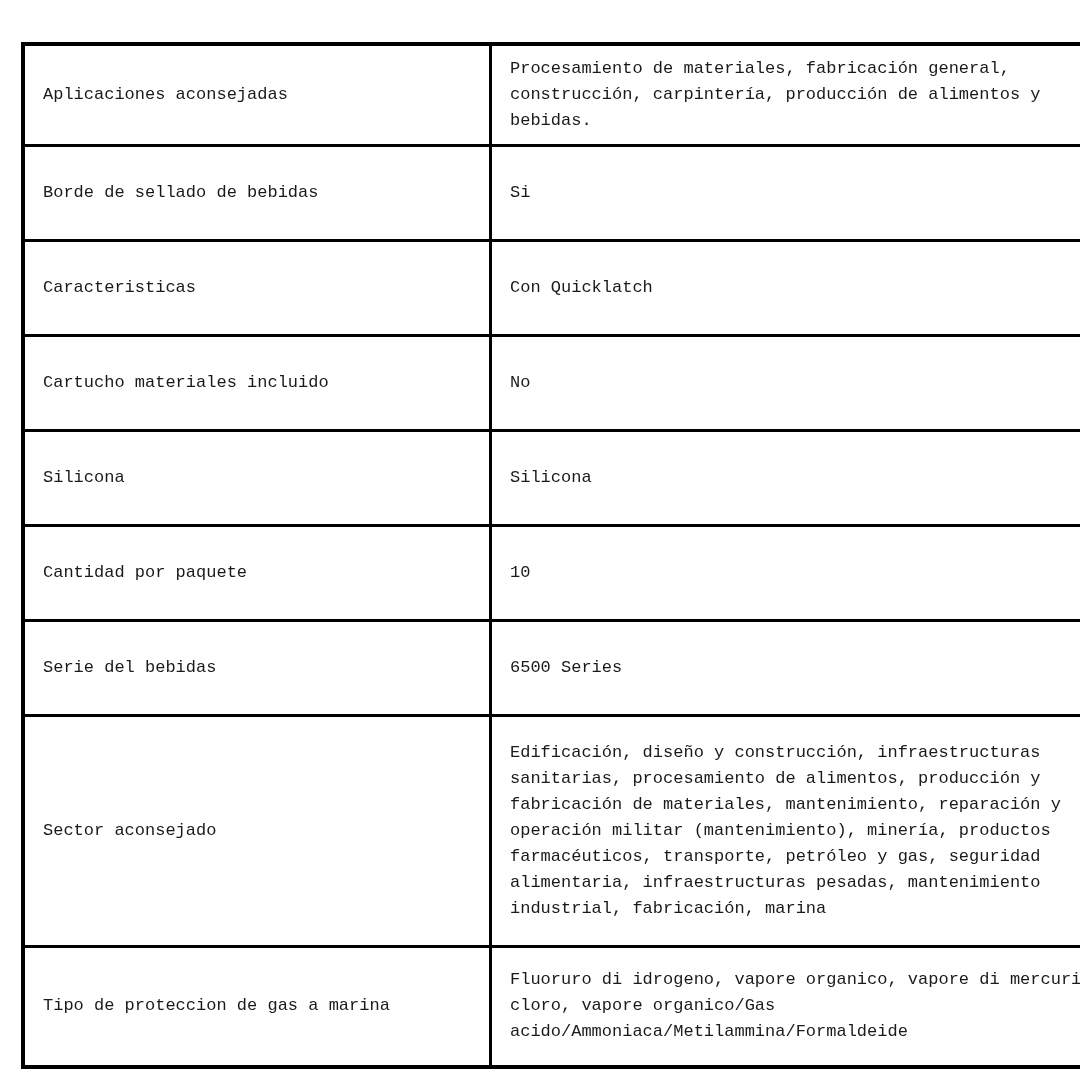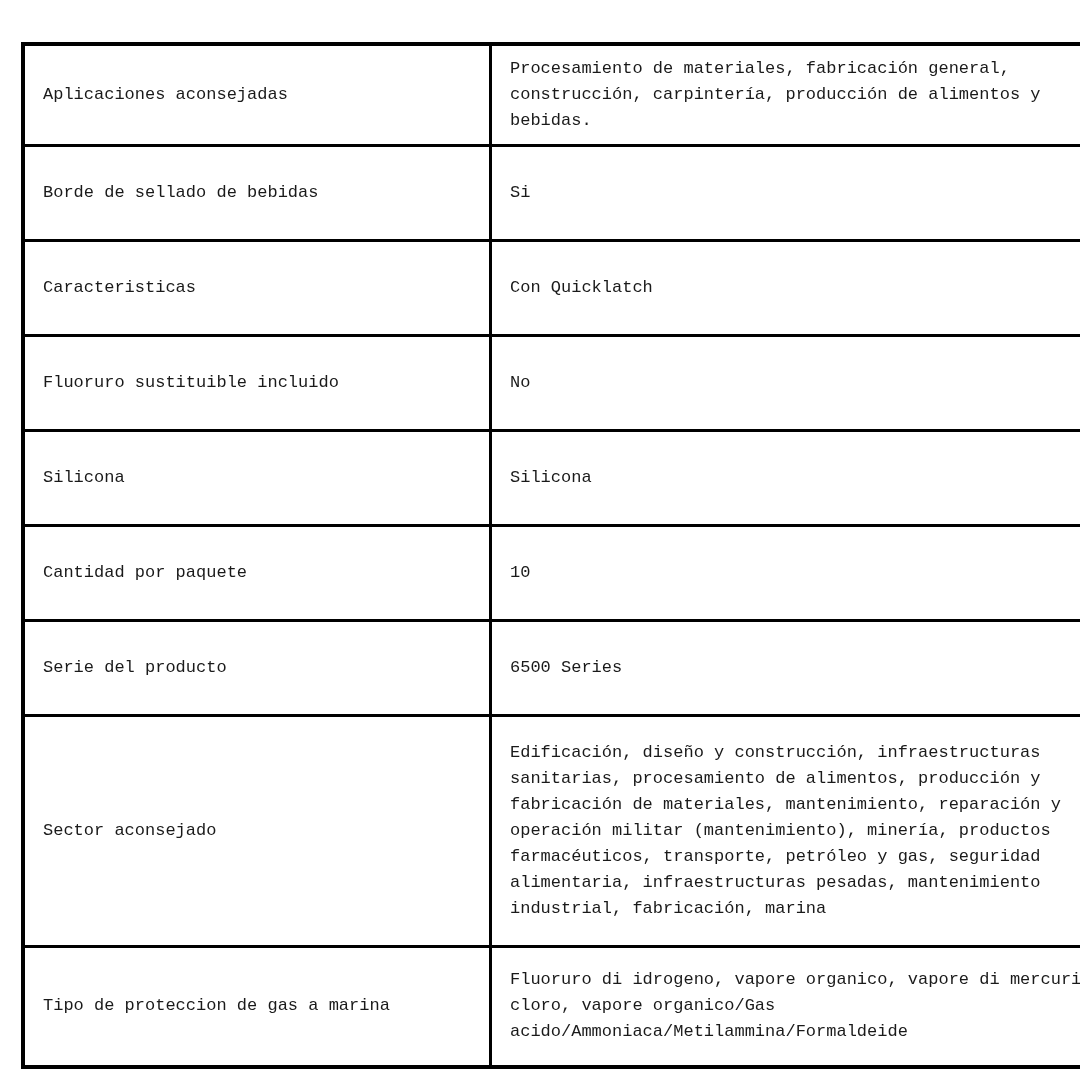--- a/index.html
+++ b/index.html
@@ -56,33 +56,33 @@
       </tr>
       <tr class="r-std">
         <td class="label-cell">Borde de sellado de bebidas</td>
         <td class="value-cell">Si</td>
       </tr>
       <tr class="r-std">
         <td class="label-cell">Caracteristicas</td>
         <td class="value-cell">Con Quicklatch</td>
       </tr>
       <tr class="r-std">
-        <td class="label-cell">Fluoruro sustituible incluido</td>
+        <td class="label-cell">Cartucho materiales incluido</td>
         <td class="value-cell">No</td>
       </tr>
       <tr class="r-std">
         <td class="label-cell">Silicona</td>
         <td class="value-cell">Silicona</td>
       </tr>
       <tr class="r-std">
         <td class="label-cell">Cantidad por paquete</td>
         <td class="value-cell">10</td>
       </tr>
       <tr class="r-std">
-        <td class="label-cell">Serie del producto</td>
+        <td class="label-cell">Serie del bebidas</td>
         <td class="value-cell">6500 Series</td>
       </tr>
       <tr class="r-sector">
         <td class="label-cell">Sector aconsejado</td>
         <td class="value-cell">Edificación, diseño y construcción, infraestructuras sanitarias, procesamiento de alimentos, producción y fabricación de materiales, mantenimiento, reparación y operación militar (mantenimiento), minería, productos farmacéuticos, transporte, petróleo y gas, seguridad alimentaria, infraestructuras pesadas, mantenimiento industrial, fabricación, marina</td>
       </tr>
       <tr class="r-gas">
         <td class="label-cell">Tipo de proteccion de gas a marina</td>
         <td class="value-cell">Fluoruro di idrogeno, vapore organico, vapore di mercurio o cloro, vapore organico/Gas acido/Ammoniaca/Metilammina/Formaldeide</td>
       </tr>

